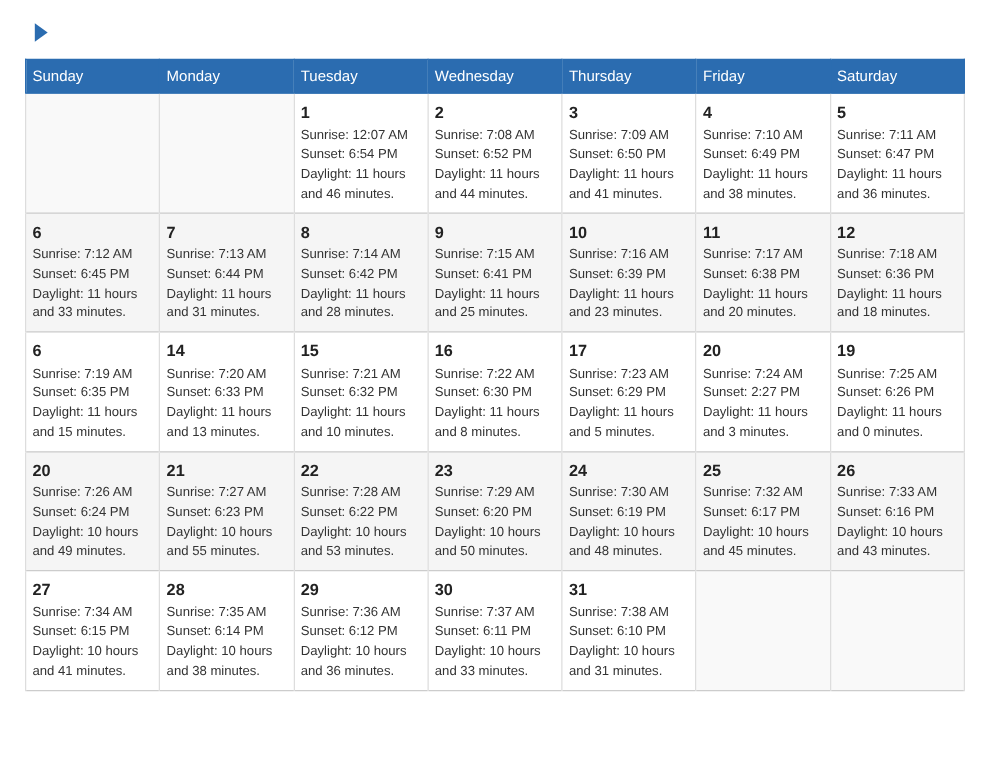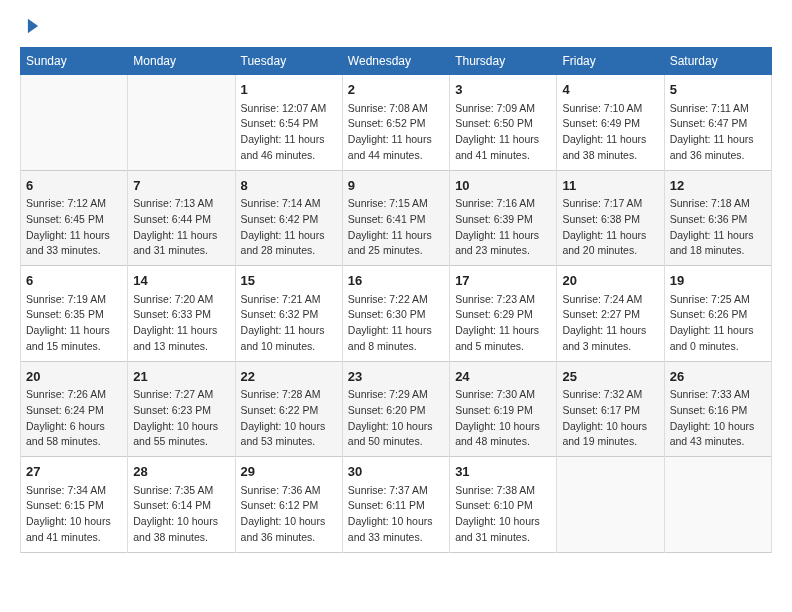--- a/index.html
+++ b/index.html
@@ -254,21 +254,21 @@
             <span class="day-info">Sunrise: 7:25 AM</span>
             <span class="day-info">Sunset: 6:26 PM</span>
             <span class="day-info">Daylight: 11 hours and 0 minutes.</span>
           </td>
         </tr>
         <tr>
           <td>
             <span class="day-num">20</span>
             <span class="day-info">Sunrise: 7:26 AM</span>
             <span class="day-info">Sunset: 6:24 PM</span>
-            <span class="day-info">Daylight: 6 hours and 58 minutes.</span>
+            <span class="day-info">Daylight: 10 hours and 49 minutes.</span>
           </td>
           <td>
             <span class="day-num">21</span>
             <span class="day-info">Sunrise: 7:27 AM</span>
             <span class="day-info">Sunset: 6:23 PM</span>
             <span class="day-info">Daylight: 10 hours and 55 minutes.</span>
           </td>
           <td>
             <span class="day-num">22</span>
             <span class="day-info">Sunrise: 7:28 AM</span>
@@ -284,21 +284,21 @@
           <td>
             <span class="day-num">24</span>
             <span class="day-info">Sunrise: 7:30 AM</span>
             <span class="day-info">Sunset: 6:19 PM</span>
             <span class="day-info">Daylight: 10 hours and 48 minutes.</span>
           </td>
           <td>
             <span class="day-num">25</span>
             <span class="day-info">Sunrise: 7:32 AM</span>
             <span class="day-info">Sunset: 6:17 PM</span>
-            <span class="day-info">Daylight: 10 hours and 19 minutes.</span>
+            <span class="day-info">Daylight: 10 hours and 45 minutes.</span>
           </td>
           <td>
             <span class="day-num">26</span>
             <span class="day-info">Sunrise: 7:33 AM</span>
             <span class="day-info">Sunset: 6:16 PM</span>
             <span class="day-info">Daylight: 10 hours and 43 minutes.</span>
           </td>
         </tr>
         <tr>
           <td>

